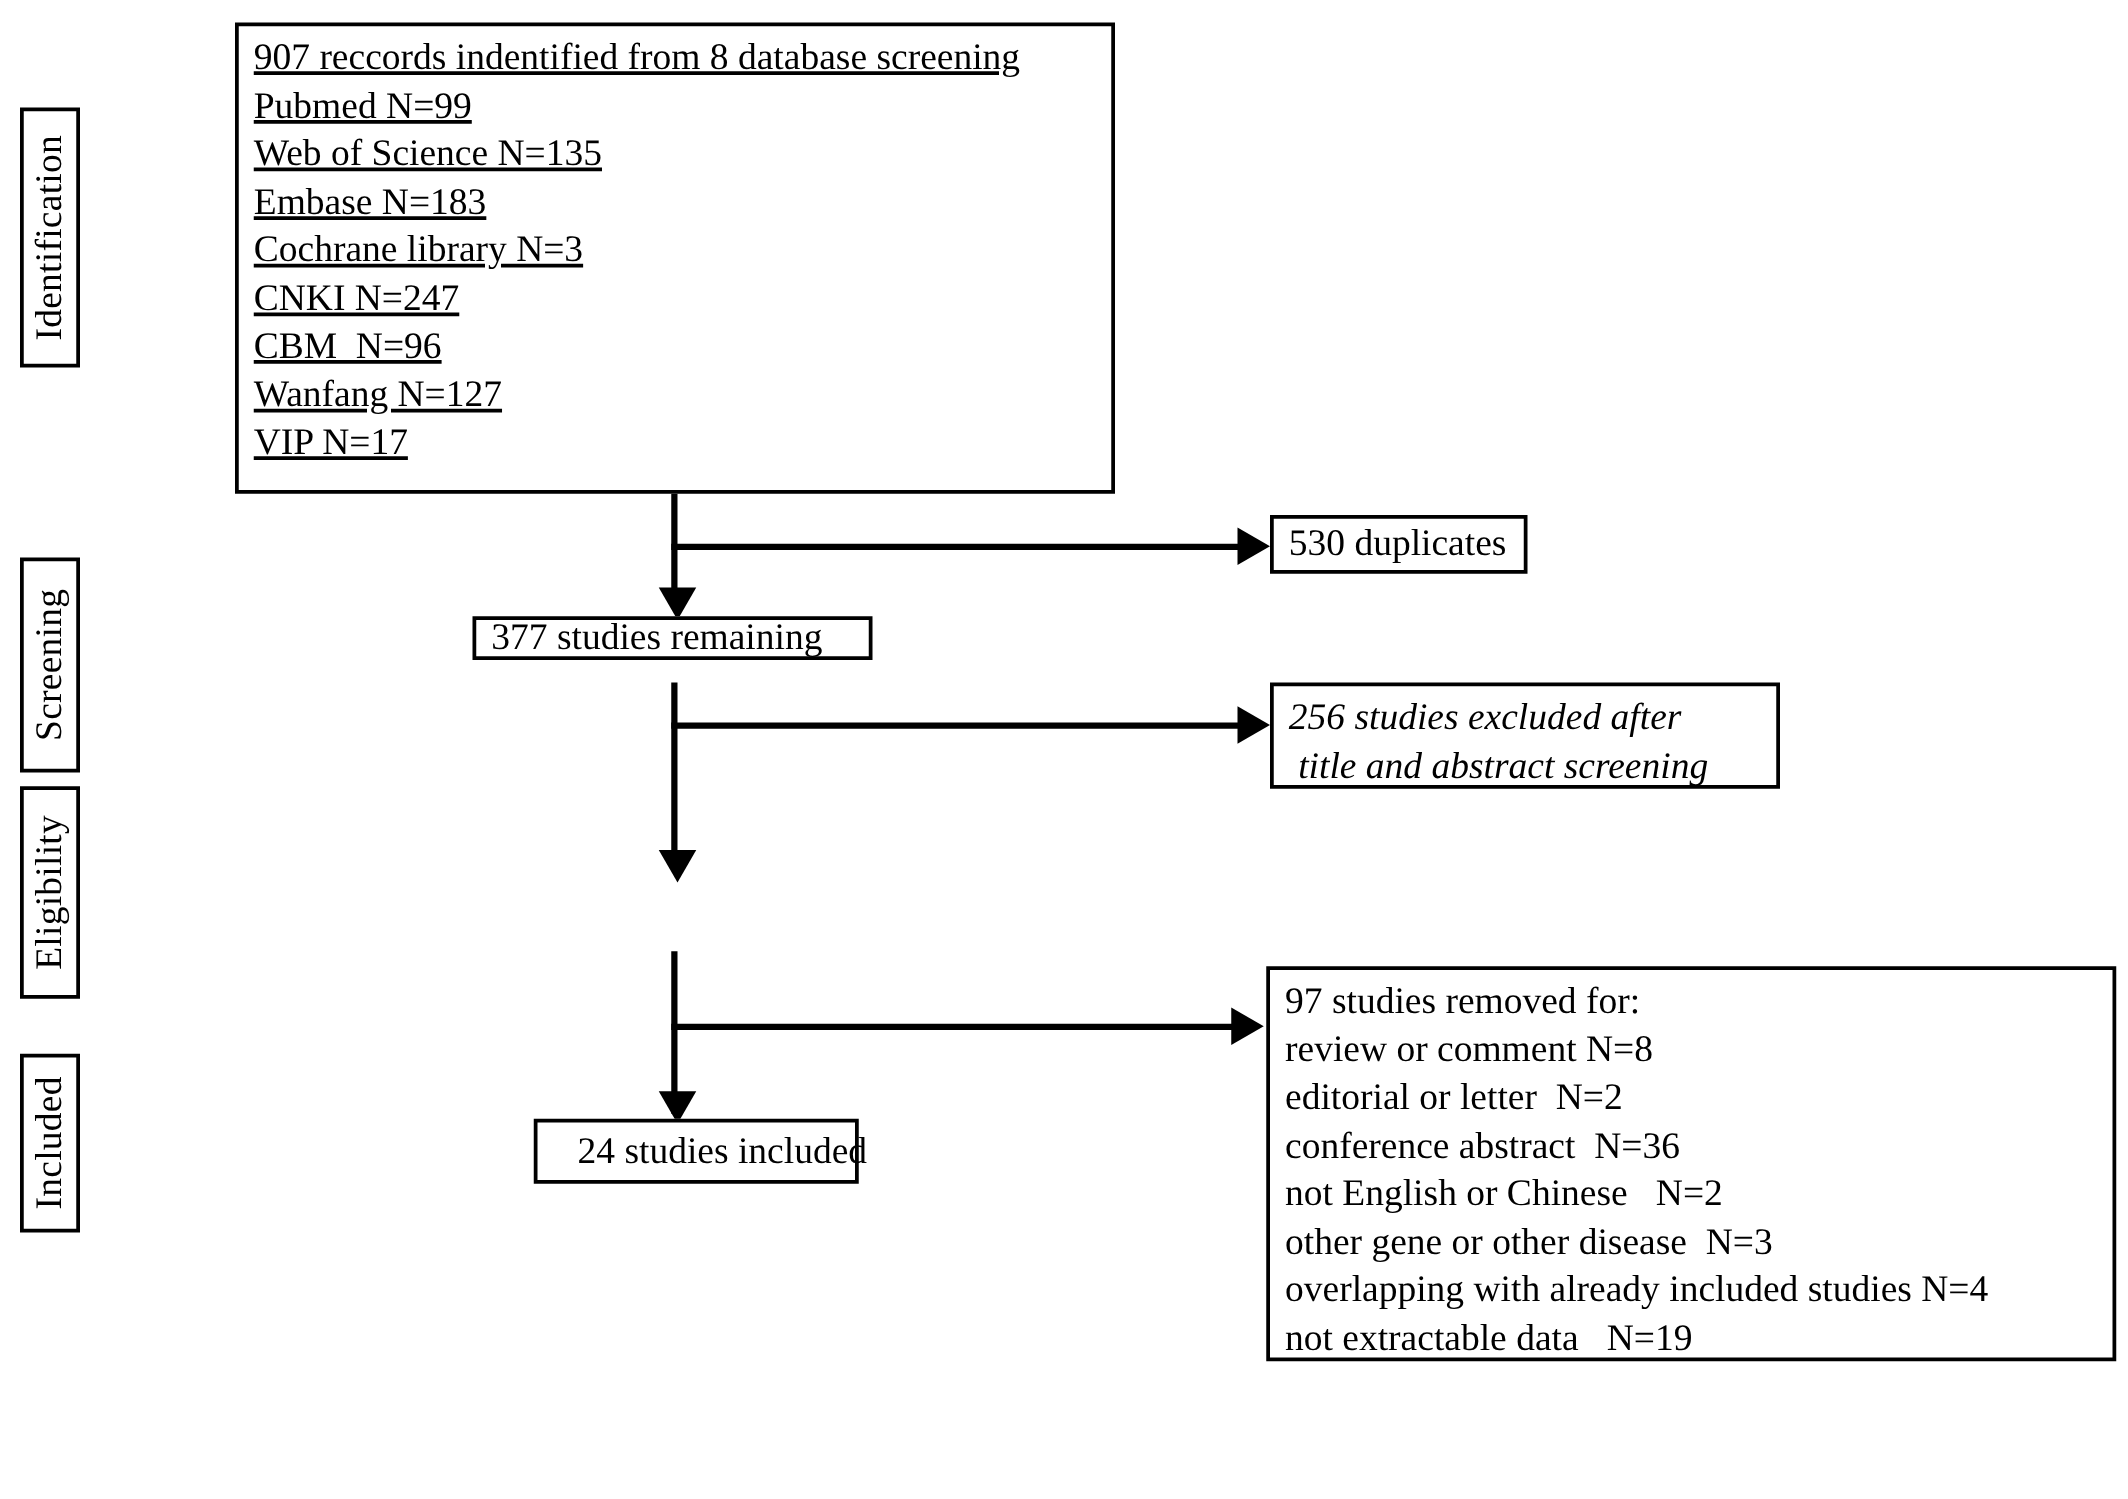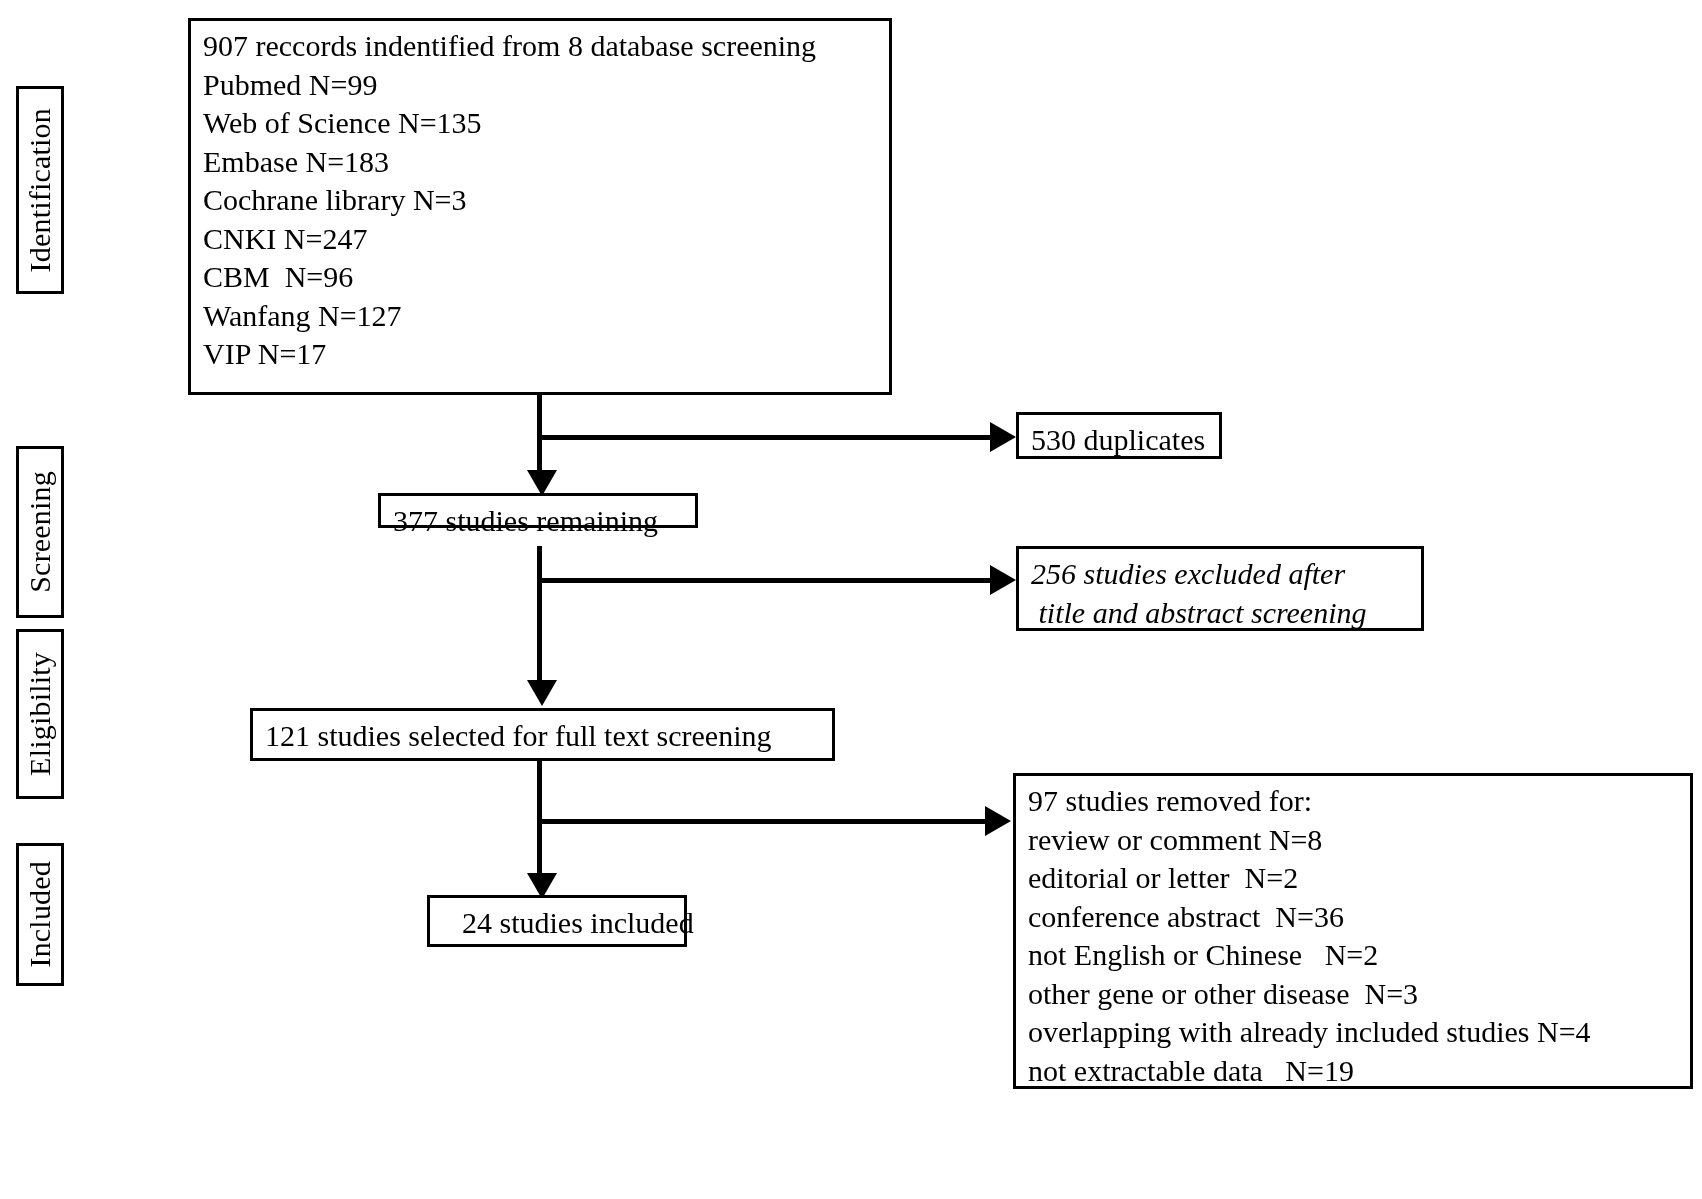--- a/index.html
+++ b/index.html
@@ -44,21 +44,21 @@
     background: #ffffff;
     box-sizing: border-box;
     padding: 6px 12px;
     font-size: 30px;
     line-height: 1.285;
   }
   .box .ln { white-space: pre; display: block; }
   .box.center-v {
     display: flex;
     flex-direction: column;
-    justify-content: flex-start;
+    justify-content: center;
   }
 
   
   .vline {
     position: absolute;
     width: 5px;
     background: #000000;
   }
   .hline {
     position: absolute;
@@ -96,21 +96,21 @@
   </div>
 
   <div class="stage" style="left:16px; top:629px; width:48px; height:170px;">
     <span>Eligibility</span>
   </div>
 
   <div class="stage" style="left:16px; top:843px; width:48px; height:143px;">
     <span>Included</span>
   </div>
 
-  <div class="box" style="left:188px; top:18px; width:704px; height:377px;">
+  <div class="box" style="left:188px; top:18px; width:704px; height:377px;text-decoration:underline;">
     <span class="ln">907 reccords indentified from 8 database screening</span>
     <span class="ln">Pubmed N=99</span>
     <span class="ln">Web of Science N=135</span>
     <span class="ln">Embase N=183</span>
     <span class="ln">Cochrane library N=3</span>
     <span class="ln">CNKI N=247</span>
     <span class="ln">CBM  N=96</span>
     <span class="ln">Wanfang N=127</span>
     <span class="ln">VIP N=17</span>
   </div>
@@ -133,23 +133,20 @@
   <div class="arrow-down" style="left:527px; top:680px;"></div>
 
   <div class="hline" style="left:537px; top:578px; width:455px;"></div>
   <div class="arrow-right" style="left:990px; top:565px;"></div>
 
   <div class="box" style="left:1016px; top:546px; width:408px; height:85px;font-style:italic;">
     <span class="ln">256 studies excluded after</span>
     <span class="ln"> title and abstract screening</span>
   </div>
 
-  <div class="box center-v" style="left:250px; top:708px; width:585px; height:53px;">
-    <span class="ln">121 studies selected for full text screening</span>
-  </div>
 
   <div class="vline" style="left:537px; top:761px; height:130px;"></div>
   <div class="arrow-down" style="left:527px; top:873px;"></div>
 
   <div class="hline" style="left:537px; top:819px; width:450px;"></div>
   <div class="arrow-right" style="left:985px; top:806px;"></div>
 
   <div class="box" style="left:1013px; top:773px; width:680px; height:316px;">
     <span class="ln">97 studies removed for:</span>
     <span class="ln">review or comment N=8</span>

